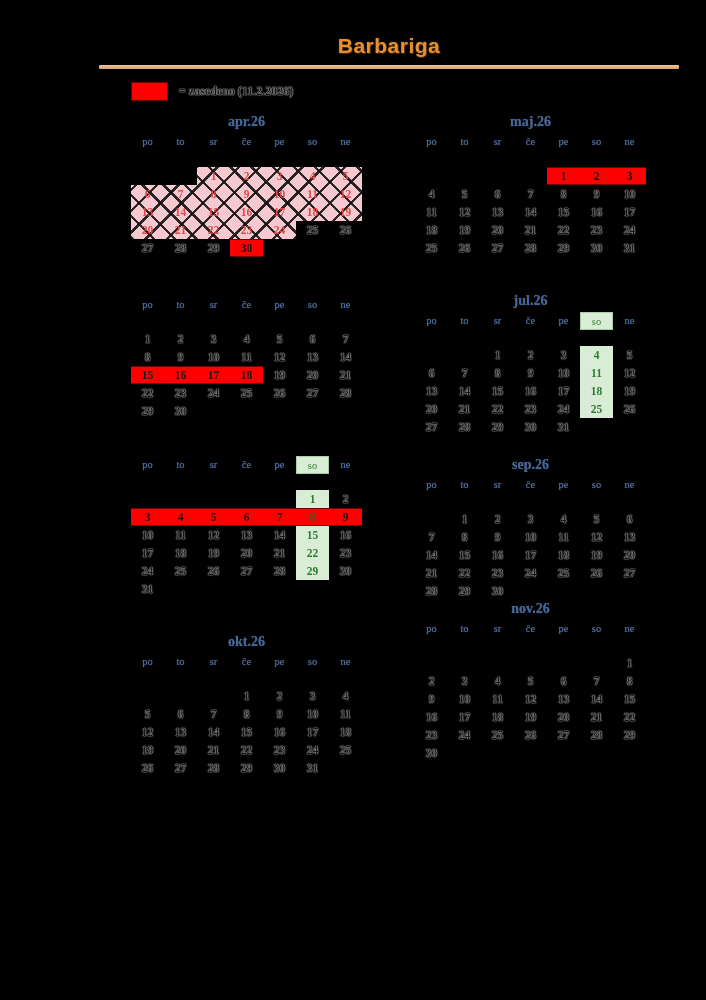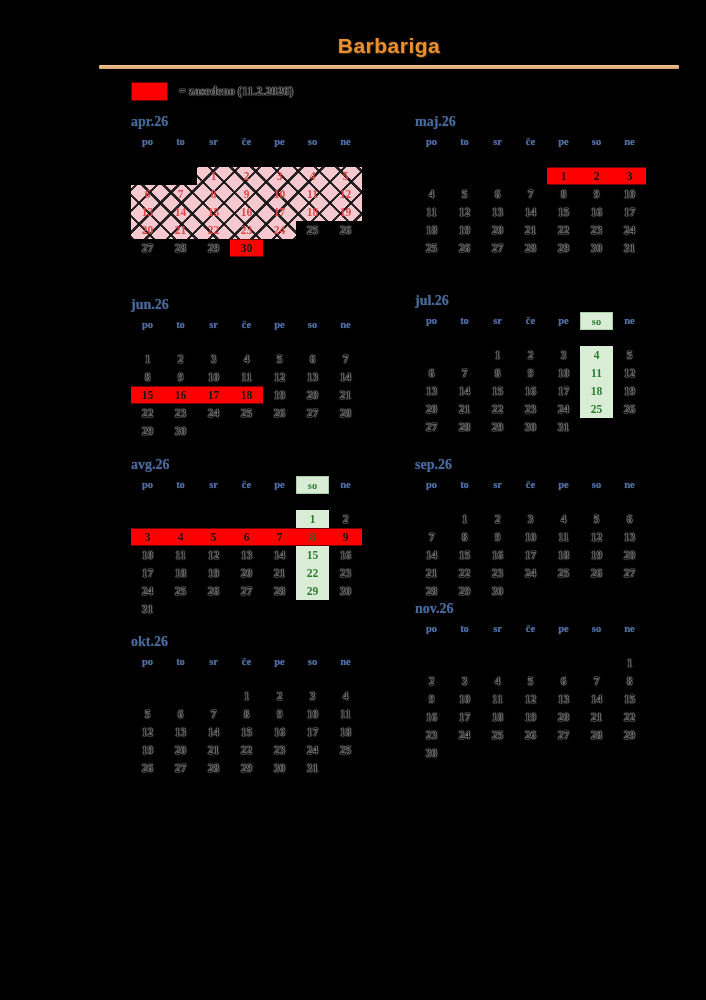--- a/index.html
+++ b/index.html
@@ -21,26 +21,26 @@
   .legend-label{font-weight:bold;font-size:12px;color:#141414;
     text-shadow:0 0 1.5px #d9d9d9, 0 0 1px #ffffff;font-family:Liberation Serif, serif;}
 
   
   .month{position:absolute;width:231px;}
   #m0{left:95px;top:113px} #m1{left:379px;top:113px}
   #m2{left:95px;top:296px} #m3{left:379px;top:292px}
   #m4{left:95px;top:456px} #m5{left:379px;top:456px}
   #m6{left:95px;top:633px} #m7{left:379px;top:600px}
 
-  .month-title{height:20px;line-height:18px;
+  .month-title{height:20px;line-height:18px;text-align:center;
     font-weight:bold;font-size:14px;color:#44679e;
     text-shadow:0 0 1px rgba(210,225,255,.35);}
   .hdr-row,.week{display:grid;grid-template-columns:repeat(7,33px);}
   .hdr{height:18px;line-height:18px;text-align:center;box-sizing:border-box;
-    font-weight:bold;font-size:10.5px;color:#4a6da8;
+    font-weight:normal;font-size:10.5px;color:#4a6da8;
     text-shadow:0 0 1px rgba(205,220,250,.4);}
   .hdr.green-hdr{background:#d9edd6;color:#2f7d33;border:1px solid #a9cfa4;
     text-shadow:none;}
   .spacer{height:16px;}
   .weeks{position:relative;}
   .cell{position:relative;z-index:1;height:18px;line-height:18px;text-align:center;
     font-weight:bold;font-size:11.5px;color:#161616;
     text-shadow:0 0 1.5px #cfcfcf, 0 0 1px #ffffff;}
   .cell.cross{color:#df4a4a;text-shadow:none;}
   .cell.green{background:#d9edd6;color:#2e7d32;text-shadow:none;}
@@ -184,21 +184,20 @@
             <div class="cell">26</div>
             <div class="cell">27</div>
             <div class="cell">28</div>
             <div class="cell">29</div>
             <div class="cell">30</div>
             <div class="cell">31</div>
           </div>
         </div>
       </div>
       <div class="month" id="m2">
-        <div class="month-title">jun.26</div>
         <div class="hdr-row">
           <div class="hdr">po</div>
           <div class="hdr">to</div>
           <div class="hdr">sr</div>
           <div class="hdr">če</div>
           <div class="hdr">pe</div>
           <div class="hdr">so</div>
           <div class="hdr">ne</div>
         </div>
         <div class="spacer"></div>
@@ -304,21 +303,20 @@
             <div class="cell">28</div>
             <div class="cell">29</div>
             <div class="cell">30</div>
             <div class="cell">31</div>
             <div class="cell"></div>
             <div class="cell"></div>
           </div>
         </div>
       </div>
       <div class="month" id="m4">
-        <div class="month-title">avg.26</div>
         <div class="hdr-row">
           <div class="hdr">po</div>
           <div class="hdr">to</div>
           <div class="hdr">sr</div>
           <div class="hdr">če</div>
           <div class="hdr">pe</div>
           <div class="hdr green-hdr">so</div>
           <div class="hdr">ne</div>
         </div>
         <div class="spacer"></div>

